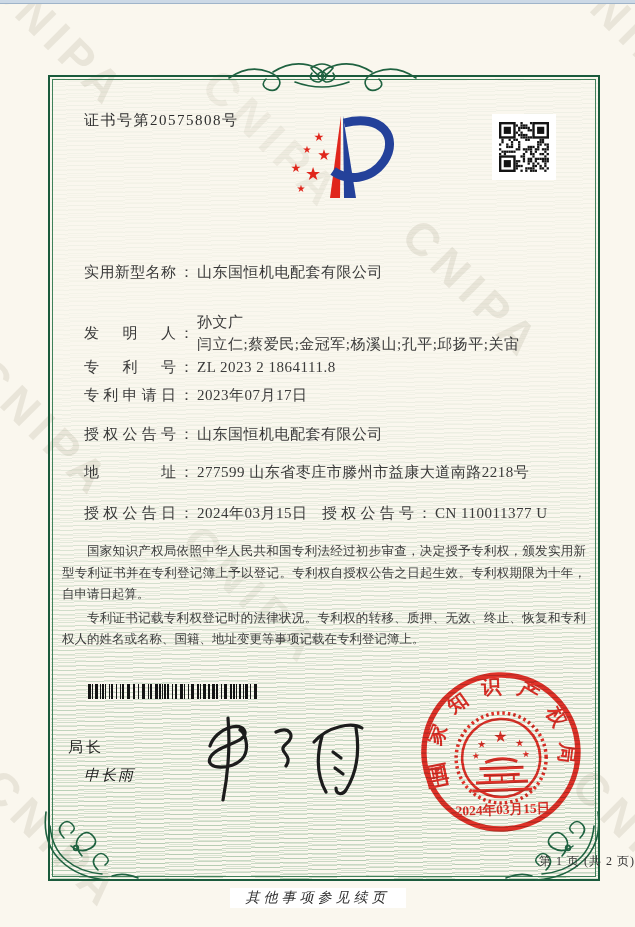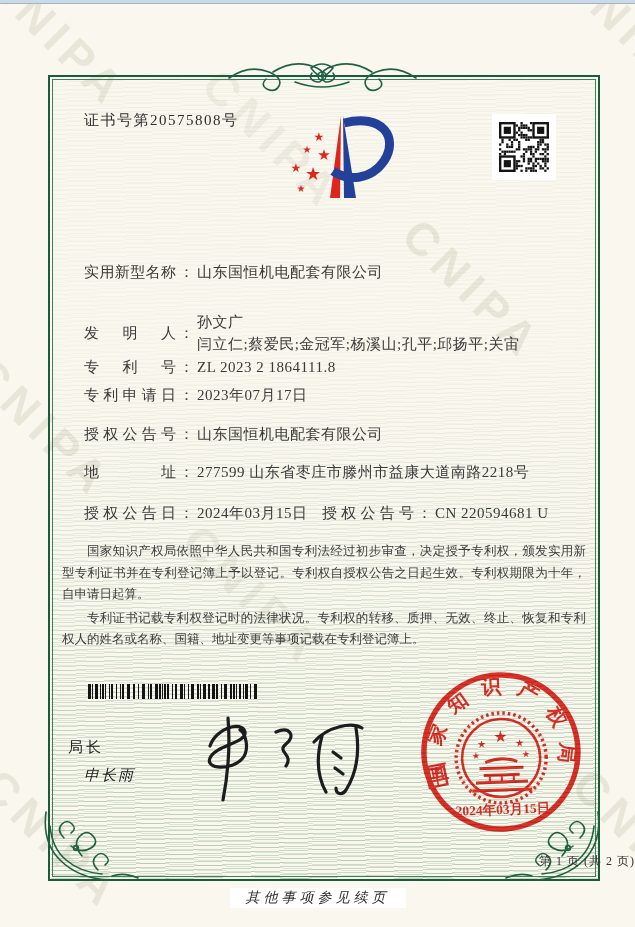--- a/index.html
+++ b/index.html
@@ -325,21 +325,21 @@
   </div>
 
   <div class="row" style="top:504px">
     <span class="lbl">授权公告日</span>
       <span class="colon">：</span>
     <span class="val">2024年03月15日</span>
   </div>
   <div class="row" style="top:504px;left:322px">
     <span class="lbl">授权公告号</span>
       <span class="colon">：</span>
-    <span class="val">CN 220594681 U</span>
+    <span class="val">CN 110011377 U</span>
   </div>
 
   <div class="legal">
     <p>国家知识产权局依照中华人民共和国专利法经过初步审查，决定授予专利权，颁发实用新型专利证书并在专利登记簿上予以登记。专利权自授权公告之日起生效。专利权期限为十年，自申请日起算。</p>
     <p>专利证书记载专利权登记时的法律状况。专利权的转移、质押、无效、终止、恢复和专利权人的姓名或名称、国籍、地址变更等事项记载在专利登记簿上。</p>
   </div>
 
   <svg class="barcode" width="170" height="15" viewBox="0 0 170 15">
     <g class="bars" fill="#141414">
         <rect x="0" y="0" width="3" height="15"></rect>

